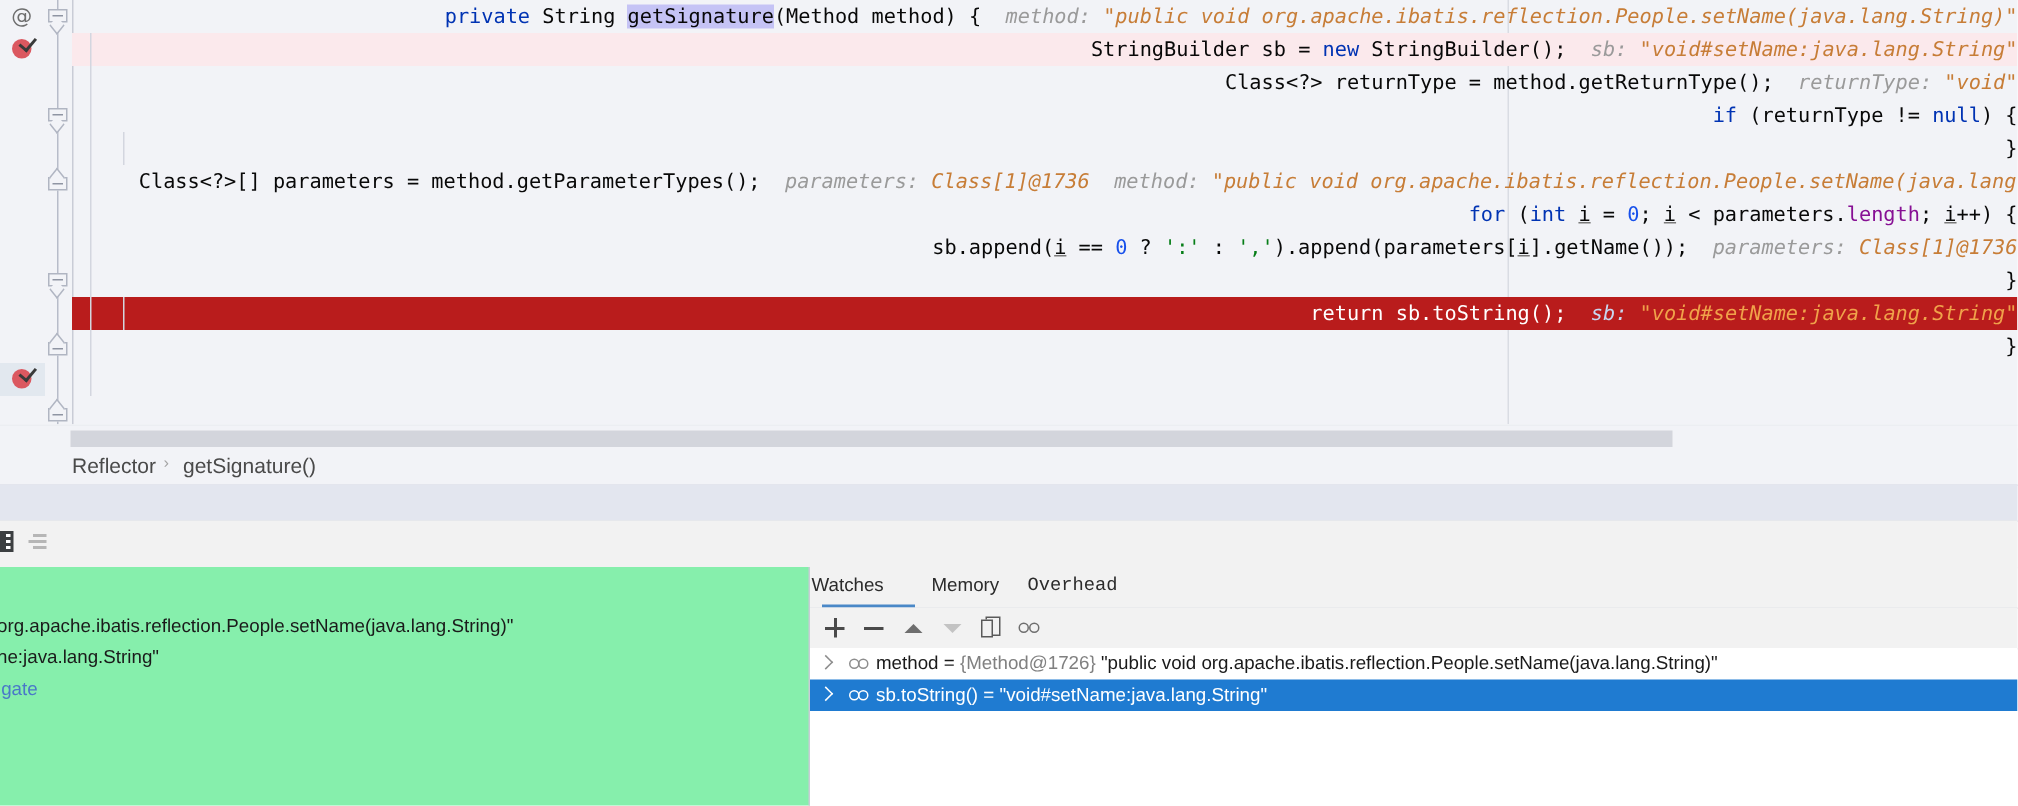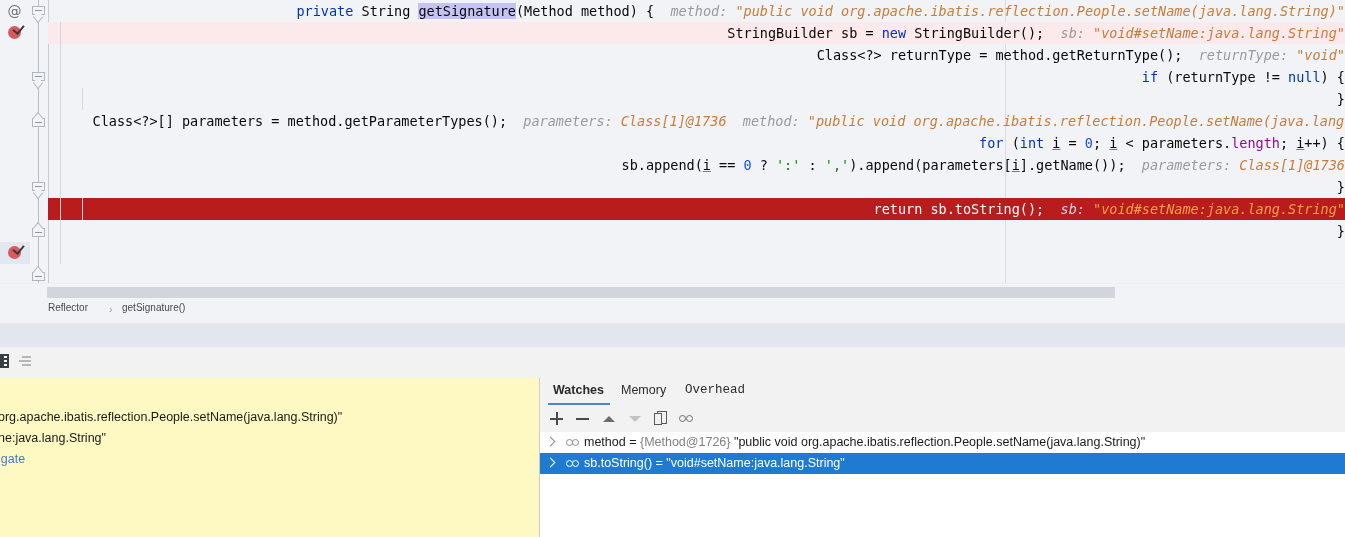--- a/index.html
+++ b/index.html
@@ -198,21 +198,21 @@
     position: absolute;
     left: 0; top: 299px;
     width: 1345px; height: 24px;
     background: #f2f3f7;
     border-bottom: 1px solid #d4d7de;
   }
   .crumb {
     position: absolute;
     top: 3px;
     font-family: "Liberation Sans", sans-serif;
-    font-size: 10px;
+    font-size: 14px;
     color: #4a4a4a;
   }
   .crumb.c1 { left: 48px; }
   .crumb.sep { left: 109px; color: #a4a4a4; font-size: 11px; top: 4px; }
   .crumb.c2 { left: 122px; }
 
   
   .tool-divider {
     position: absolute;
     left: 0; top: 323px;
@@ -271,21 +271,21 @@
   .bottom {
     position: absolute;
     left: 0; top: 378px;
     width: 1345px; height: 159px;
     background: #ffffff;
   }
   .var-panel {
     position: absolute;
     left: 0; top: 0;
     width: 539px; height: 159px;
-    background: #fef9c3;
+    background: #86efac;
     border-right: 1px solid #c9ccd6;
     overflow: hidden;
   }
   .var-line {
     position: absolute;
     white-space: nowrap;
     font-family: "Liberation Sans", sans-serif;
     font-size: 12.5px;
     color: #1a1a1a;
   }
@@ -307,21 +307,21 @@
     border-bottom: 1px solid #d4d7de;
   }
   .tab {
     position: absolute;
     top: 5px;
     font-family: "Liberation Sans", sans-serif;
     font-size: 12.5px;
     color: #2b2b2b;
     padding-bottom: 6px;
   }
-  .tab.t1 { left: 13px; font-weight: bold; }
+  .tab.t1 { left: 1px; }
   .tab.t2 { left: 81px; }
   .tab.t3 { left: 145px; font-family: Liberation Mono, monospace; }
   .tab-underline {
     position: absolute;
     left: 8px; top: 25px;
     width: 62px; height: 2px;
     background: #4a88c7;
   }
 
   .watch-toolbar {

